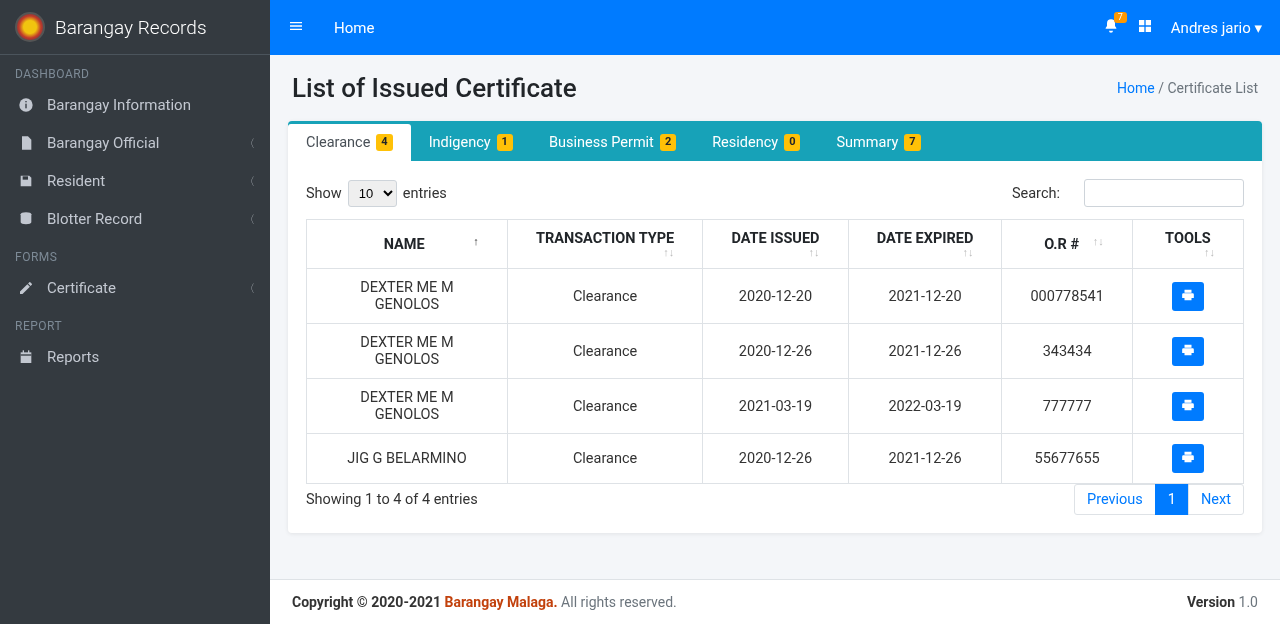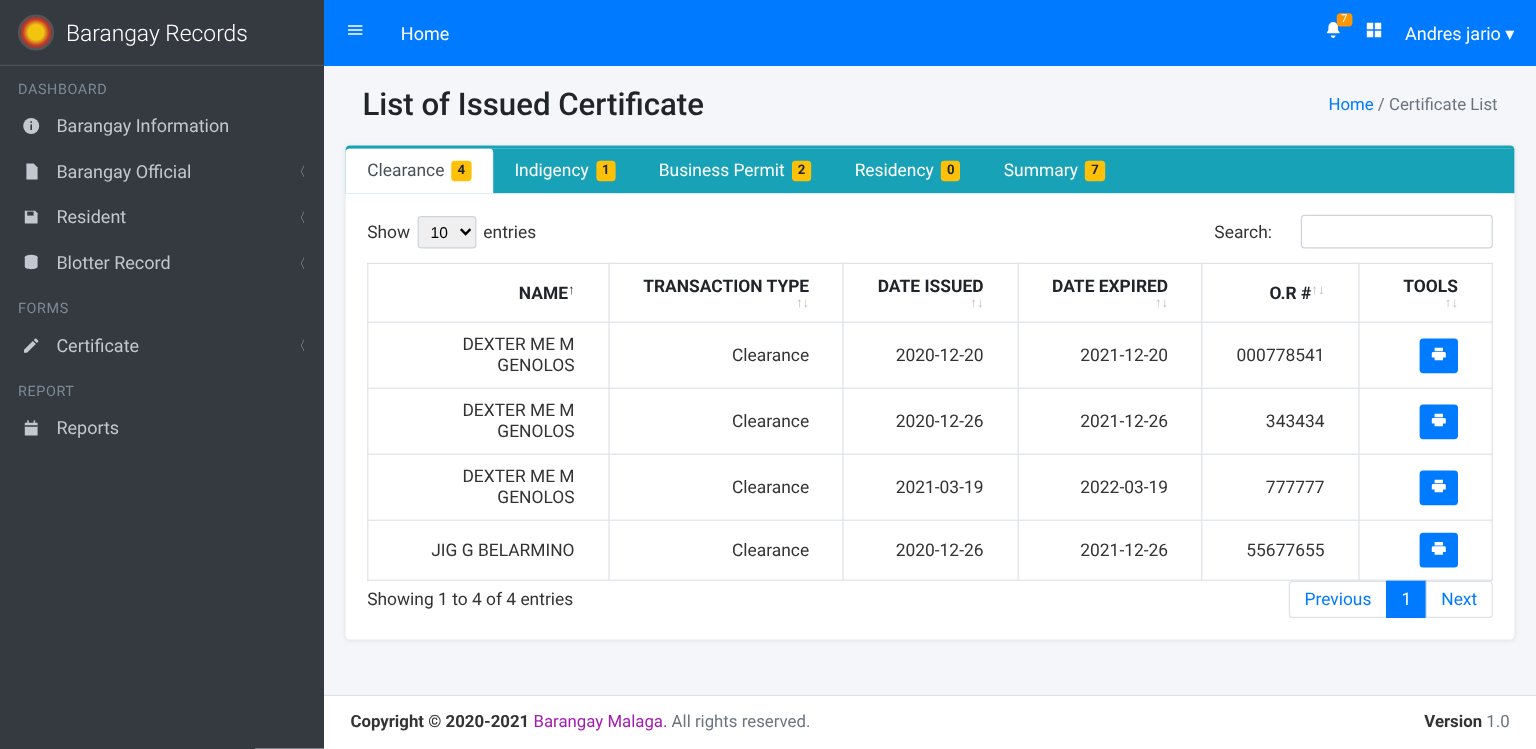--- a/index.html
+++ b/index.html
@@ -13,50 +13,50 @@
 .nav-item .icon { width: 22px; margin-right: 10px; display: inline-flex; align-items: center; justify-content: center; }
 .nav-item .chev { margin-left: auto; font-size: 11px; color: #9aa0a6; }
 .main { flex: 1; display: flex; flex-direction: column; }
 .topbar { background: #007bff; color: #fff; height: 55px; display: flex; align-items: center; padding: 0 18px; }
 .topbar .bars { cursor: pointer; margin-right: 30px; font-size: 17px; }
 .topbar .crumb { color: #fff; font-size: 15px; }
 .topbar .spacer { flex: 1; }
 .topbar .icon-btn { position: relative; margin-right: 18px; cursor: pointer; font-size: 17px; }
 .topbar .badge-dot { position: absolute; top: -6px; right: -8px; background: #ff9800; color: #fff; font-size: 9px; border-radius: 3px; padding: 1px 4px; line-height: 1; }
 .topbar .user { cursor: pointer; font-size: 15px; }
-.content-header { display: flex; align-items: center; padding: 18px 32px 10px; }
+.content-header { display: flex; align-items: center; padding: 18px 22px 10px; }
 .content-header h1 { font-size: 26px; font-weight: 500; color: #212529; }
 .content-header .bc { margin-left: auto; font-size: 14px; color: #6c757d; }
 .content-header .bc a { color: #007bff; text-decoration: none; }
 .card { background: #fff; margin: 8px 18px 18px; border-radius: 4px; box-shadow: 0 1px 4px rgba(0,0,0,.08); border-top: 3px solid #17a2b8; }
 .tabs { display: flex; background: #17a2b8; }
 .tab { padding: 10px 18px; color: #fff; cursor: pointer; font-size: 14.5px; display: flex; align-items: center; gap: 6px; }
 .tab.active { background: #fff; color: #495057; border-top-left-radius: 3px; border-top-right-radius: 3px; margin-top: 0; }
 .tab-badge { background: #ffc107; color: #212529; font-size: 11px; font-weight: 700; border-radius: 3px; padding: 1px 5px; line-height: 1.3; }
 .card-body { padding: 18px; }
 .dt-top { display: flex; align-items: center; margin-bottom: 12px; font-size: 14.5px; }
 .dt-top select { margin: 0 6px; padding: 4px 6px; border: 1px solid #ced4da; border-radius: 3px; font-size: 13px; }
 .dt-top .search { margin-left: auto; display: flex; align-items: center; gap: 24px; }
 .dt-top .search input { border: 1px solid #ced4da; border-radius: 3px; padding: 5px 8px; font-size: 14px; width: 160px; }
 table.dt { width: 100%; border-collapse: collapse; }
-table.dt th, table.dt td { border: 1px solid #dee2e6; padding: 10px 28px; text-align: right; font-size: 14.5px; }
+table.dt th, table.dt td { border: 1px solid #dee2e6; padding: 10px 28px; text-align: center; font-size: 14.5px; }
 table.dt th { font-weight: 700; color: #212529; position: relative; }
 table.dt th .sort { float: right; color: #bbb; font-size: 11px; line-height: 1; }
 table.dt th.sorted .sort { color: #333; }
 .tool-btn { background: #007bff; color: #fff; border: none; border-radius: 3px; padding: 6px 9px; cursor: pointer; display: inline-flex; align-items: center; }
 .tool-btn svg { width: 14px; height: 14px; fill: #fff; }
 .dt-bottom { display: flex; align-items: center; font-size: 14.5px; }
 .pagination { margin-left: auto; display: flex; }
 .pagination .pg { border: 1px solid #dee2e6; padding: 6px 12px; cursor: pointer; color: #007bff; background: #fff; margin-left: -1px; }
 .pagination .pg.active { background: #007bff; color: #fff; border-color: #007bff; }
 .pagination .pg:first-child { border-radius: 3px 0 0 3px; }
 .pagination .pg:last-child { border-radius: 0 3px 3px 0; }
 .footer { background: #fff; border-top: 1px solid #dee2e6; padding: 14px 22px; margin-top: auto; display: flex; font-size: 14px; color: #6c757d; }
 .footer strong { color: #333; text-align: center; }
-.footer a { color: #a21caf; text-decoration: none; font-weight: 400; }
+.footer a { color: #c2410c; text-decoration: none; font-weight: 700; }
 svg.i { width: 16px; height: 16px; fill: currentColor; }
 </style>
 </head>
 <body>
 
 <div class="wrapper">
   <aside class="sidebar">
     <div class="sidebar-brand">
       <span class="brand-logo"></span>
       <span>Barangay Records</span>

